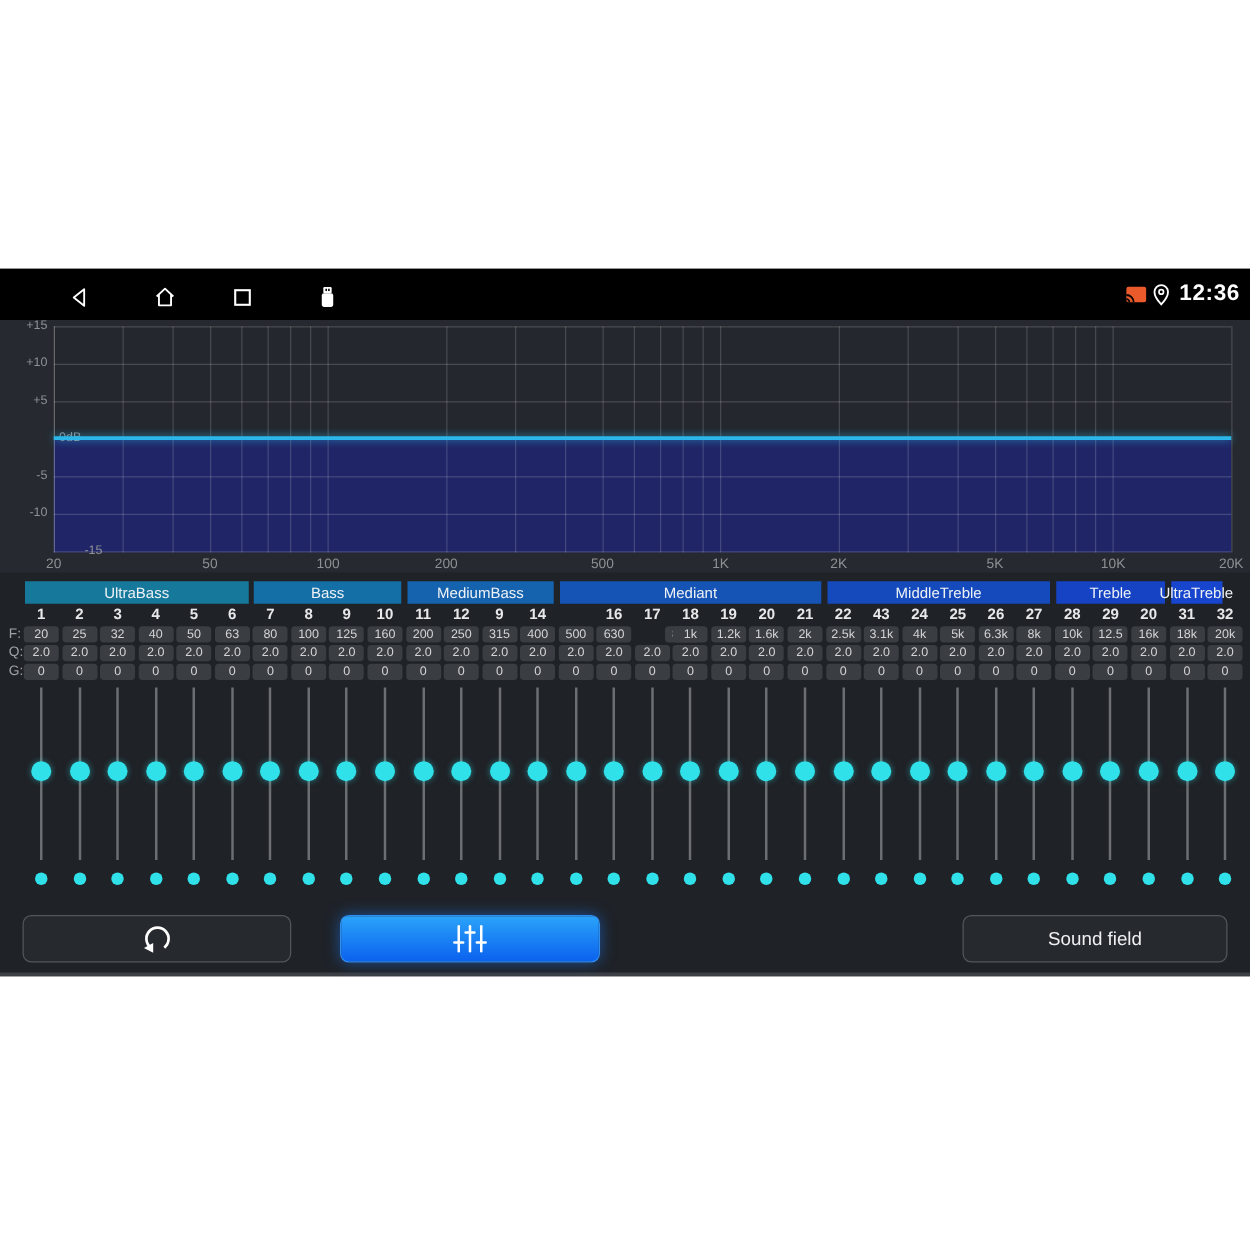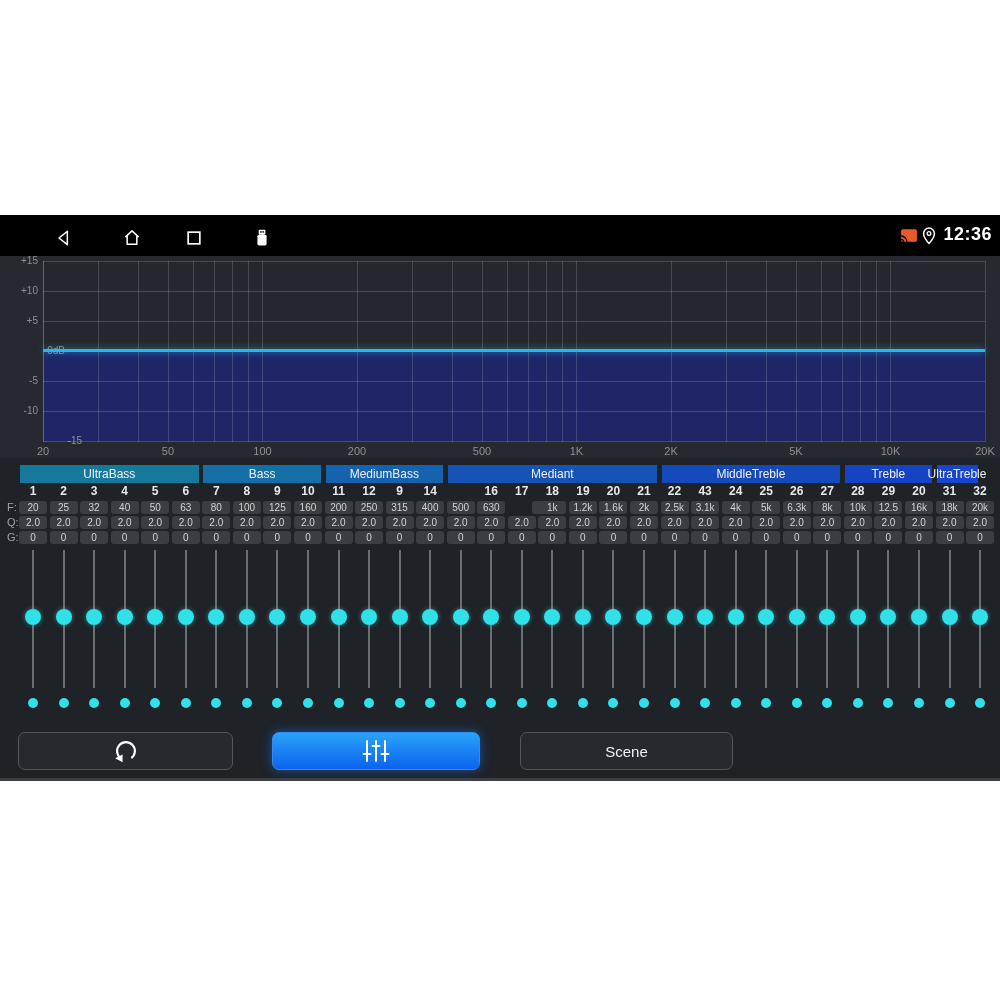--- a/index.html
+++ b/index.html
@@ -401,18 +401,18 @@
         <g stroke="#fff" stroke-width="2" stroke-linecap="round">
           <line x1="5" y1="2" x2="5" y2="22"></line>
             <line x1="14" y1="2" x2="14" y2="22"></line>
             <line x1="23" y1="2" x2="23" y2="22"></line>
           <line x1="1.5" y1="15" x2="8.5" y2="15"></line>
             <line x1="10.5" y1="7" x2="17.5" y2="7"></line>
             <line x1="19.5" y1="15" x2="26.5" y2="15"></line>
         </g>
       </svg>
     </div>
-    <div class="btn" style="left:520px;width:213px">
-      <span>Scene</span>
+    <div class="btn" style="left:770px;width:212px">
+      <span>Sound field</span>
     </div>
 
   </div>
 </div>
 
 </body></html>

